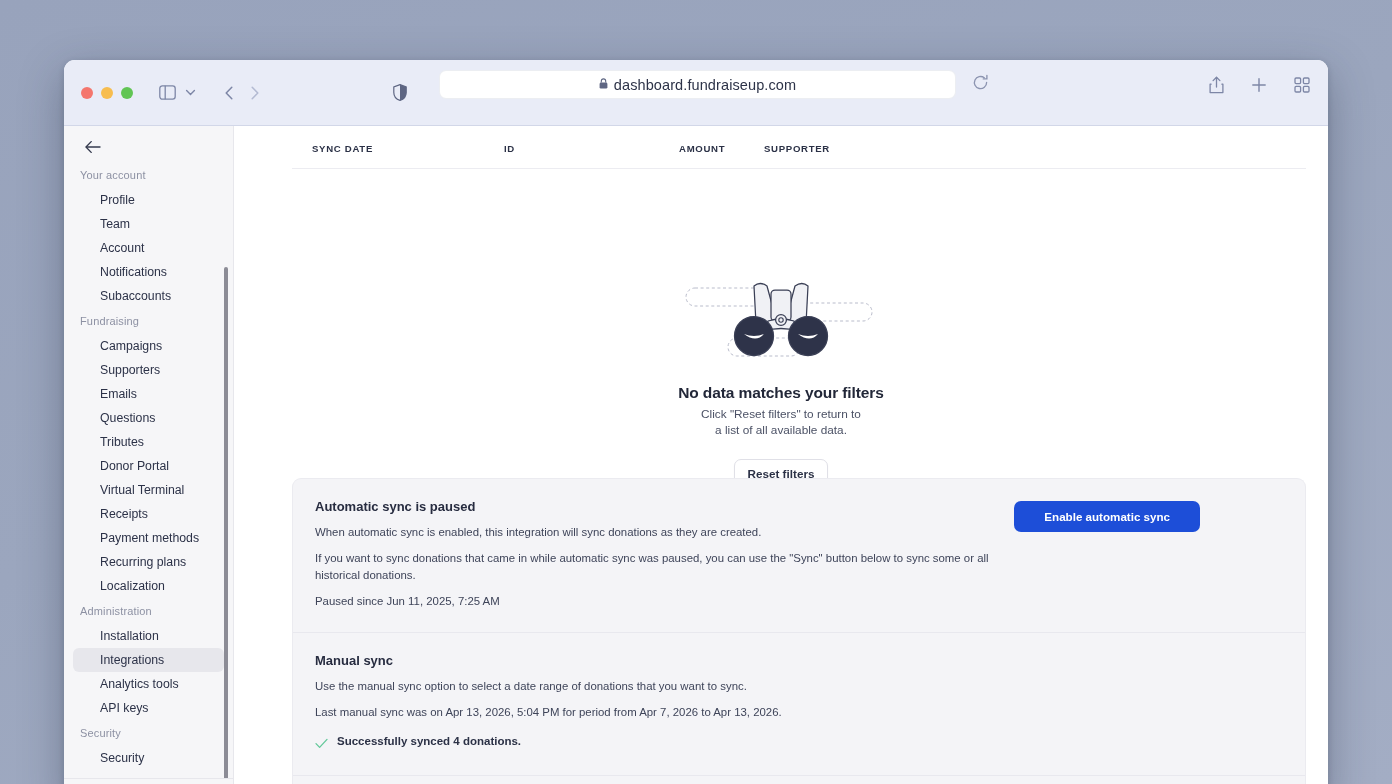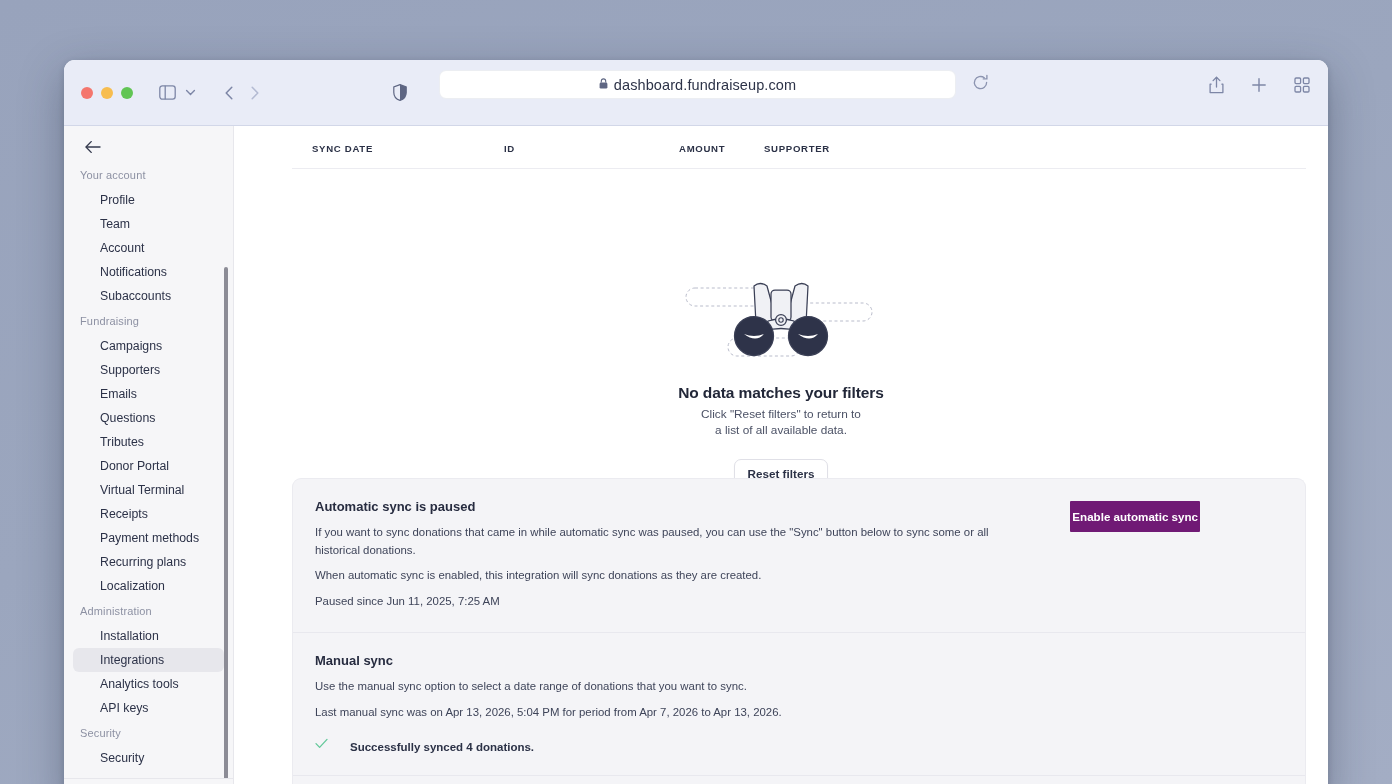--- a/index.html
+++ b/index.html
@@ -208,40 +208,40 @@
     line-height: 17.5px;
     margin-bottom: 8px;
   }
   .card-p:last-child { margin-bottom: 0; }
   .card-action {
     width: 185px; flex: 0 0 185px;
     display: flex; justify-content: flex-end; align-items: flex-start;
     padding-top: 2px;
   }
   .btn-dark {
-    background: #701a75;
+    background: #1d4ed8;
     color: #fff;
-    border: none; border-radius: 1px;
-    padding: 9px 2px;
+    border: none; border-radius: 7px;
+    padding: 9px 30px;
     font-size: 11.6px; font-weight: 600;
     font-family: inherit;
     white-space: nowrap;
   }
   .btn-danger {
     background: #fff;
     color: #f0456a;
     border: 1px solid #fbc2cf;
     border-radius: 7px;
     padding: 8px 15px;
     font-size: 11.6px; font-weight: 600;
     font-family: inherit;
     white-space: nowrap;
   }
   .sync-ok {
-    display: flex; align-items: flex-end; gap: 22px;
+    display: flex; align-items: flex-start; gap: 9px;
     margin-top: 14px;
   }
   .sync-ok .label {
     font-size: 11.5px; font-weight: 600; color: #2b3146;
   }
   .check-icon { color: #63c89a; }
 </style>
 </head>
 <body>
 
@@ -413,22 +413,22 @@
           <div class="empty-sub second">a list of all available data.</div>
           <button id="reset-filters">Reset filters</button>
         </div>
 
         <div id="cards">
           <div id="cards-inner">
 
             <div class="card">
               <div class="card-body">
                 <div class="card-title">Automatic sync is paused</div>
+                <div class="card-p">When automatic sync is enabled, this integration will sync donations as they are created.</div>
                 <div class="card-p">If you want to sync donations that came in while automatic sync was paused, you can use the "Sync" button below to sync some or all historical donations.</div>
-                <div class="card-p">When automatic sync is enabled, this integration will sync donations as they are created.</div>
                 <div class="card-p">Paused since Jun 11, 2025, 7:25 AM</div>
               </div>
               <div class="card-action">
                 <button class="btn-dark">Enable automatic sync</button>
               </div>
             </div>
 
             <div class="card">
               <div class="card-body">
                 <div class="card-title">Manual sync</div>

